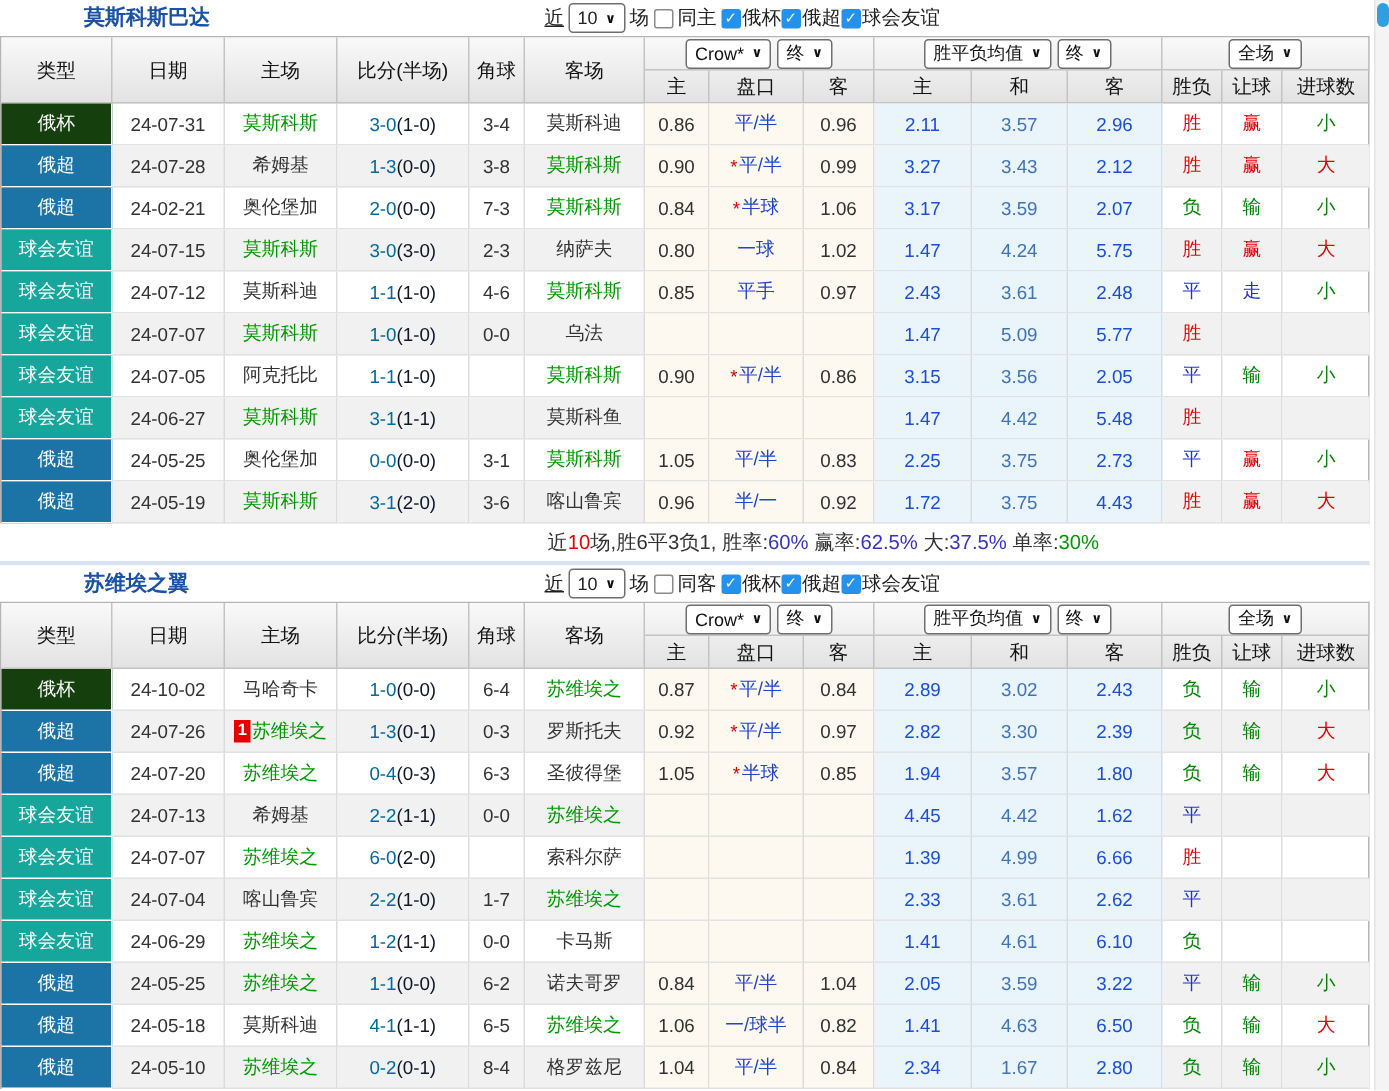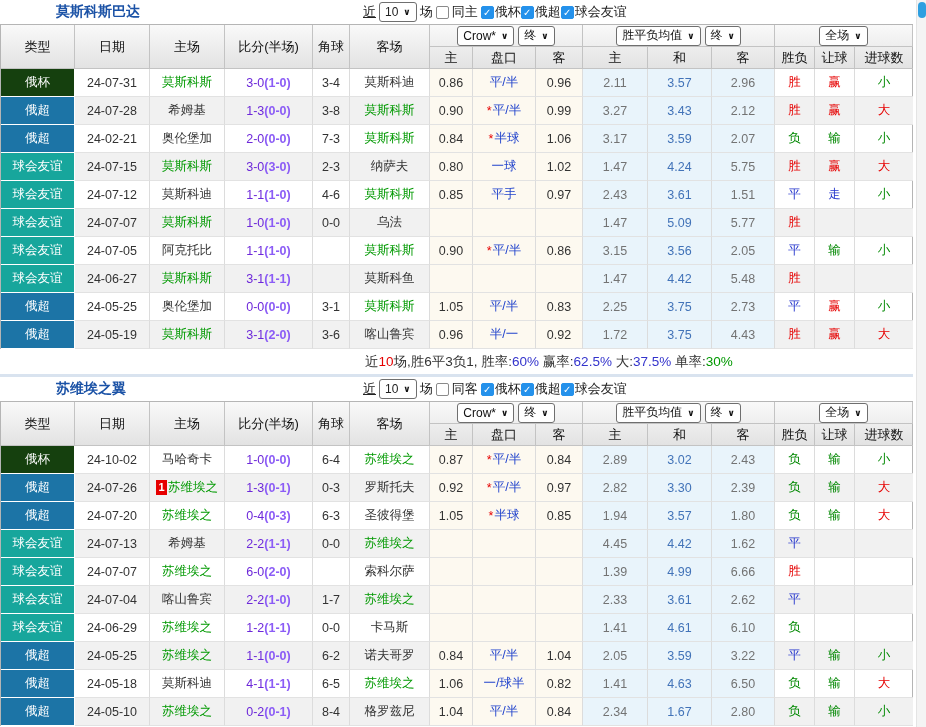--- a/index.html
+++ b/index.html
@@ -26,23 +26,23 @@
   .ghead .hcell{display:flex;align-items:center;justify-content:center;border-right:1px solid #c3c3c3;border-bottom:1px solid #c3c3c3;font-size:13px;color:#111;box-sizing:border-box;gap:4px;}
   .ghead .hcell:nth-last-child(1){border-right:none;}
   .gbody .grow{display:grid;grid-template-columns:74px 75px 75px 88px 37px 80px 43px 63px 47px 65px 64px 63px 40px 40px 58px;height:28px;}
   .gcell{display:flex;align-items:center;justify-content:center;border-right:1px solid #dcdcdc;border-bottom:1px solid #e2e2e2;box-sizing:border-box;font-size:12.5px;color:#333;overflow:hidden;white-space:nowrap;}
   .grow .gcell:last-child{border-right:none;}
   .grow:nth-child(even) .bg-plain{background:#f1f1f1;}
   .bg-cream{background:#fdf9f0;}
   .bg-eu{background:#e9f4fb;}
   .league-cell{color:#fff;font-size:12.5px;border-bottom:1px solid #fff;border-right:1px solid #fff;}
   .team-green{color:#009900;}
-  .score-main{color:#6d28d9;}
-  .score-half{color:#8b5cf6;font-weight:bold;}
-  .eu-out{color:#737373;}
+  .score-main{color:#0369a1;}
+  .score-half{color:#0f172a;}
+  .eu-out{color:#1d4ed8;}
   .eu-mid{color:#4273b8;}
   .line-txt{color:#2244cc;}
   .star{color:#e60000;margin-right:1px;}
   .rank-badge{display:inline-block;background:#e60000;color:#fff;font-weight:bold;font-size:11px;line-height:15px;width:11px;text-align:center;margin-right:1px;}
   .summary{height:25px;line-height:25px;background:#fff;font-size:13.5px;padding-left:365px;white-space:nowrap;}
   .divider{height:3px;background:#d9e3ef;}
   .summary-clipped{position:relative;height:6px;background:#fff;}
   #scrollbar{position:absolute;top:0;right:0;width:10px;height:727px;background:#f4f4f4;border-left:1px solid #e4e4e4;box-sizing:border-box;}
   #scroll-thumb{position:absolute;top:2px;left:1px;width:8px;height:16px;border-radius:4px;background:#2f9fe0;cursor:pointer;}
 </style>
@@ -234,21 +234,21 @@
             </div>
             <div class="gcell bg-plain">4-6</div>
             <div class="gcell bg-plain team-green">莫斯科斯</div>
             <div class="gcell bg-cream">0.85</div>
             <div class="gcell bg-cream">
               <span class="line-txt">平手</span>
             </div>
             <div class="gcell bg-cream">0.97</div>
             <div class="gcell bg-eu eu-out">2.43</div>
             <div class="gcell bg-eu eu-mid">3.61</div>
-            <div class="gcell bg-eu eu-out">1.51</div>
+            <div class="gcell bg-eu eu-out">2.48</div>
             <div class="gcell bg-plain" style="color: rgb(34, 51, 204);">平</div>
             <div class="gcell bg-plain" style="color: rgb(34, 51, 204);">走</div>
             <div class="gcell bg-plain" style="color: rgb(0, 136, 0);">小</div>
           </div>
           <div class="grow">
             <div class="gcell league-cell" style="background: rgb(23, 166, 156);">球会友谊</div>
             <div class="gcell bg-plain">24-07-07</div>
             <div class="gcell bg-plain team-green">
               <span>莫斯科斯</span>
             </div>

